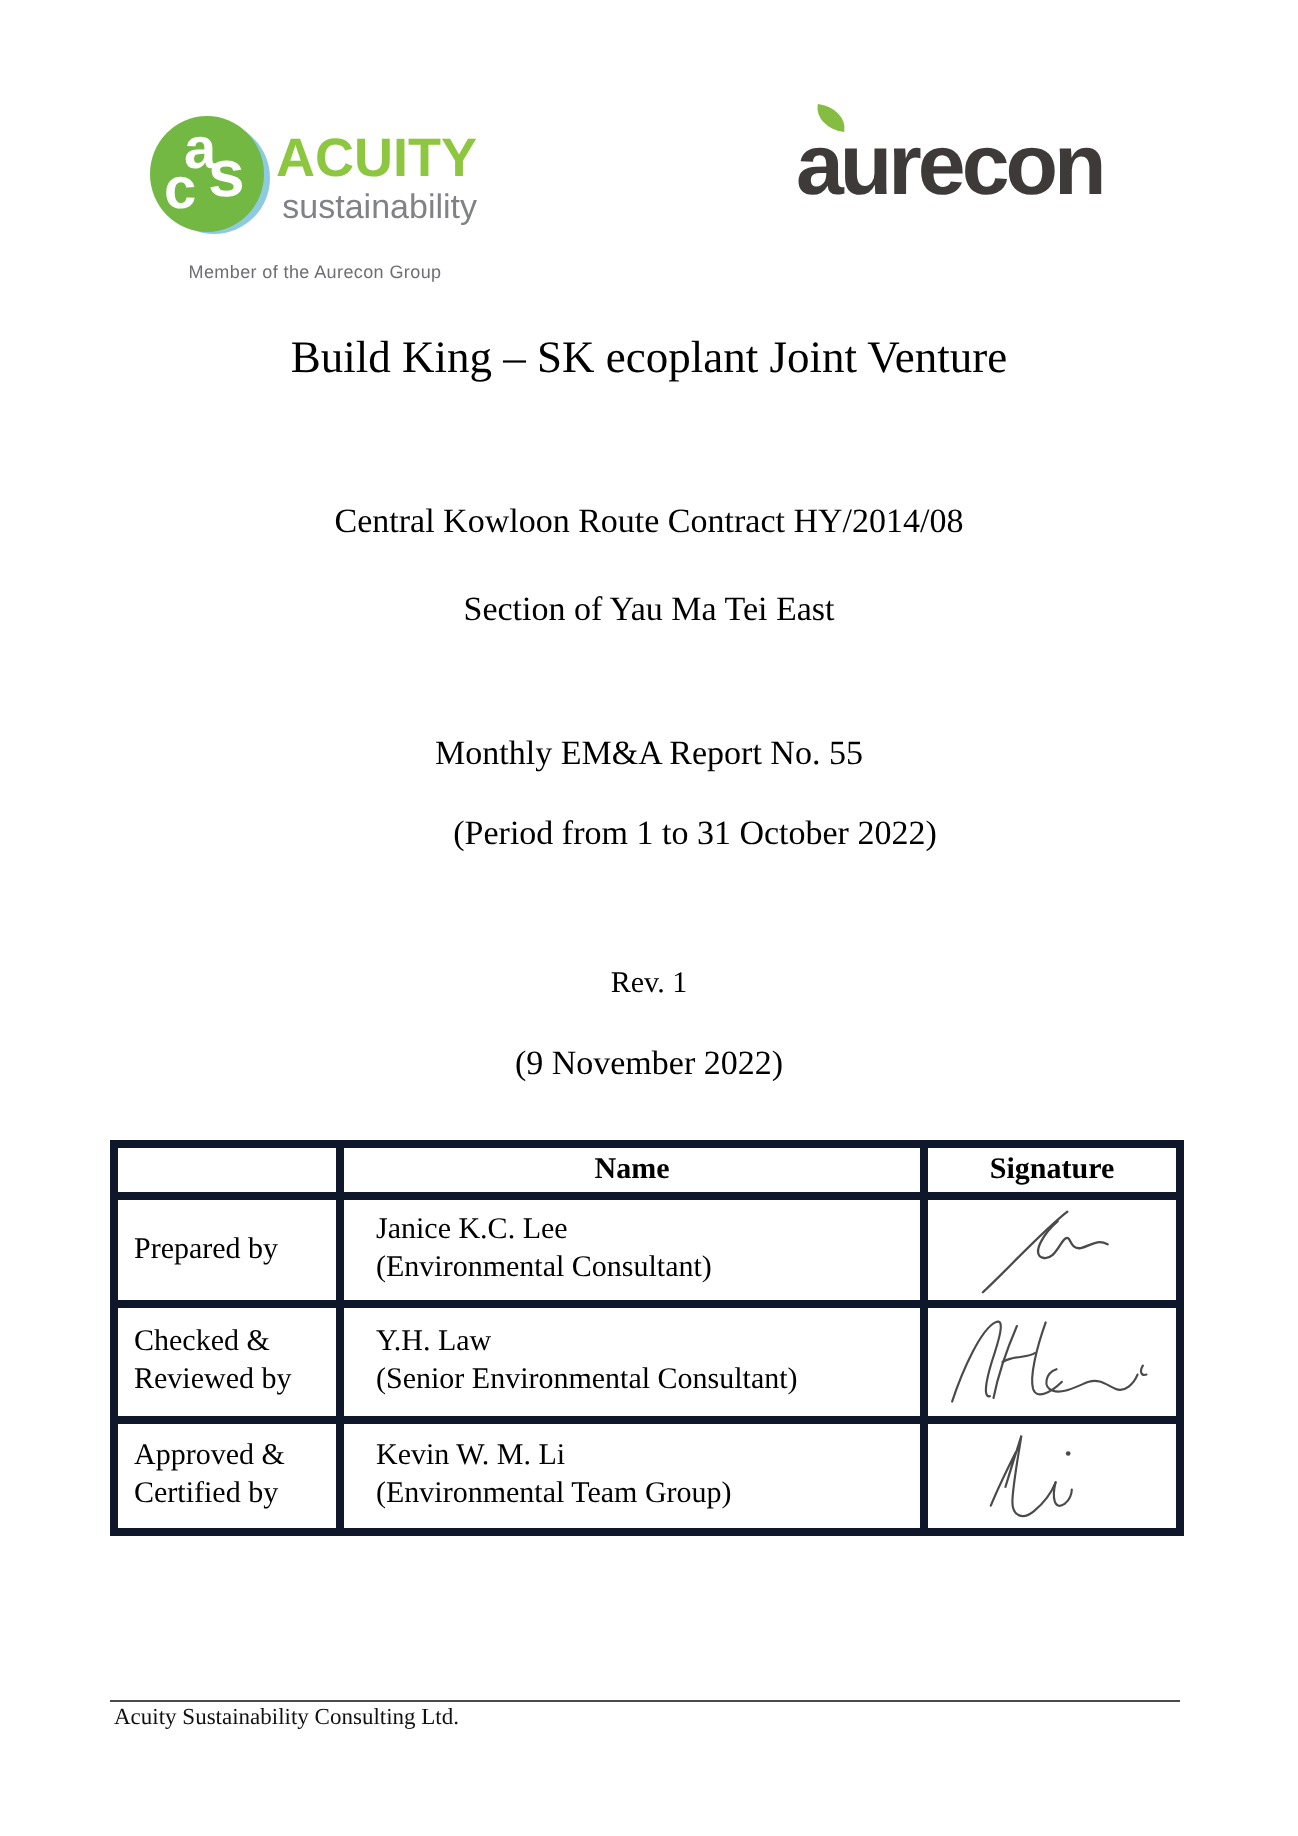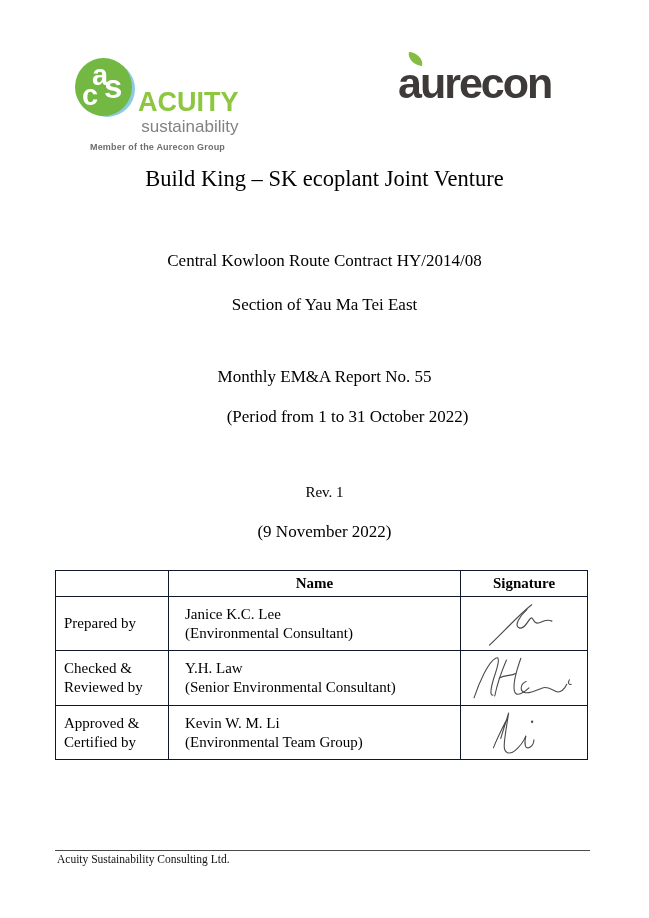--- a/index.html
+++ b/index.html
@@ -24,32 +24,32 @@
   }
   .acs-circle {
     position: absolute; left: 0; top: 0; width: 57px; height: 58px;
     border-radius: 50%; background: #72B843;
     font-family: "Liberation Sans", sans-serif; font-weight: bold; color: #ffffff;
   }
   .acs-circle span { position: absolute; line-height: 1; }
   .acs-letter-a { left: 17px; top: 3px;  font-size: 29px; }
   .acs-letter-c { left: 7px;  top: 23px; font-size: 29px; }
   .acs-letter-s { left: 29px; top: 12px; font-size: 33px; }
-  .acuity-text { margin-left: 5px; padding-top: 8px; margin-top: 23px; }
+  .acuity-text { margin-left: 5px; padding-top: 8px; }
   .acuity-name {
     font-family: "Liberation Sans", sans-serif; font-weight: bold;
     font-size: 27px; line-height: 1; color: #8DC63F; letter-spacing: 0px;
   }
   .acuity-tagline {
     font-family: "Liberation Sans", sans-serif;
     font-size: 17px; color: #808285; text-align: right; margin-top: 1px;
   }
   .acuity-member {
-    font-family: "Liberation Sans", sans-serif; font-weight: bold;
-    font-size: 9px; color: #6D6E71; text-align: center; margin-top: 5px;
+    font-family: "Liberation Sans", sans-serif; font-weight: normal;
+    font-size: 9px; color: #6D6E71; text-align: center; margin-top: 15px;
     letter-spacing: 0.2px;
   }
 
   
   .aurecon-logo { position: absolute; left: 398px; top: 60px; }
   .aurecon-word {
     position: relative;
     font-family: "Liberation Sans", sans-serif; font-weight: bold;
     font-size: 43px; line-height: 1.1; color: #3E3A39; letter-spacing: -2px;
   }
@@ -69,21 +69,21 @@
   .line-rev     { top: 484px; font-size: 15px; }
   .line-revdate { top: 522px; font-size: 17px; }
 
   
   .approval-table {
     position: absolute; left: 55px; top: 570px;
     border-collapse: collapse; table-layout: fixed;
     font-size: 15px;
   }
   .approval-table td, .approval-table th {
-    border: 1px solid #0f172a;
+    border: 4px solid #0f172a;
   }
   .col-role { width: 113px; }
   .col-name { width: 292px; }
   .col-sig  { width: 127px; }
   .approval-table thead th { height: 26px; font-weight: bold; text-align: center; font-size: 15px; }
   .approval-table tbody td { height: 54px; vertical-align: middle; }
   .role-cell { padding-left: 8px; white-space: pre-line; line-height: 1.25; margin-top: 32px; }
   .name-cell { padding-left: 16px; line-height: 1.25; }
   .sig-cell  { text-align: center; vertical-align: middle; }
   .sig-cell svg { display: block; margin: 0 auto; }

